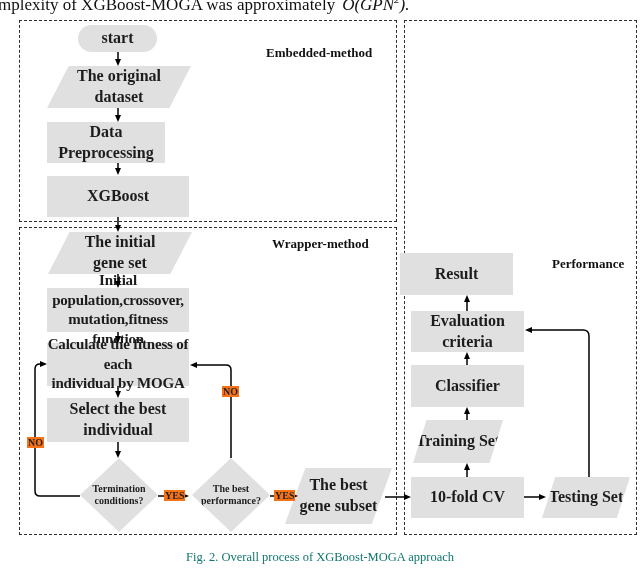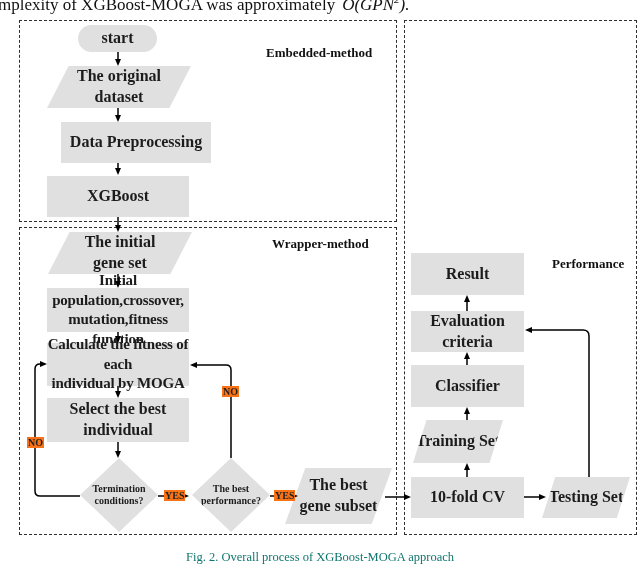--- a/index.html
+++ b/index.html
@@ -50,21 +50,21 @@
   <div class="box-label" style="left:272px;top:236px">Wrapper-method</div>
   <div class="box-label" style="left:552px;top:256px">Performance</div>
 
   <div class="node pill" style="left:78px;top:25px;width:79px;height:27px">
     <div>start</div>
   </div>
   <div class="node para" style="left:47px;top:66px;width:144px;height:42px">
     <div>The original</div>
     <div>dataset</div>
   </div>
-  <div class="node" style="left:61px;top:122px;width:150px;height:41px">
+  <div class="node" style="left:47px;top:122px;width:118px;height:41px">
     <div>Data Preprocessing</div>
   </div>
   <div class="node" style="left:47px;top:176px;width:142px;height:41px">
     <div>XGBoost</div>
   </div>
 
   <div class="node para" style="left:48px;top:232px;width:144px;height:42px">
     <div>The initial</div>
     <div>gene set</div>
   </div>
@@ -85,21 +85,21 @@
   </div>
   <div class="node diamond" style="left:192px;top:458px;width:78px;height:74px">
     <div>The best</div>
     <div>performance?</div>
   </div>
   <div class="node para-wide" style="left:285px;top:468px;width:107px;height:56px">
     <div>The best</div>
     <div>gene subset</div>
   </div>
 
-  <div class="node" style="left:411px;top:253px;width:113px;height:42px">
+  <div class="node" style="left:400px;top:253px;width:113px;height:42px">
     <div>Result</div>
   </div>
   <div class="node" style="left:411px;top:311px;width:113px;height:41px">
     <div>Evaluation criteria</div>
   </div>
   <div class="node" style="left:411px;top:365px;width:113px;height:42px">
     <div>Classifier</div>
   </div>
   <div class="node para" style="left:413px;top:420px;width:90px;height:43px">
     <div>Training Set</div>

